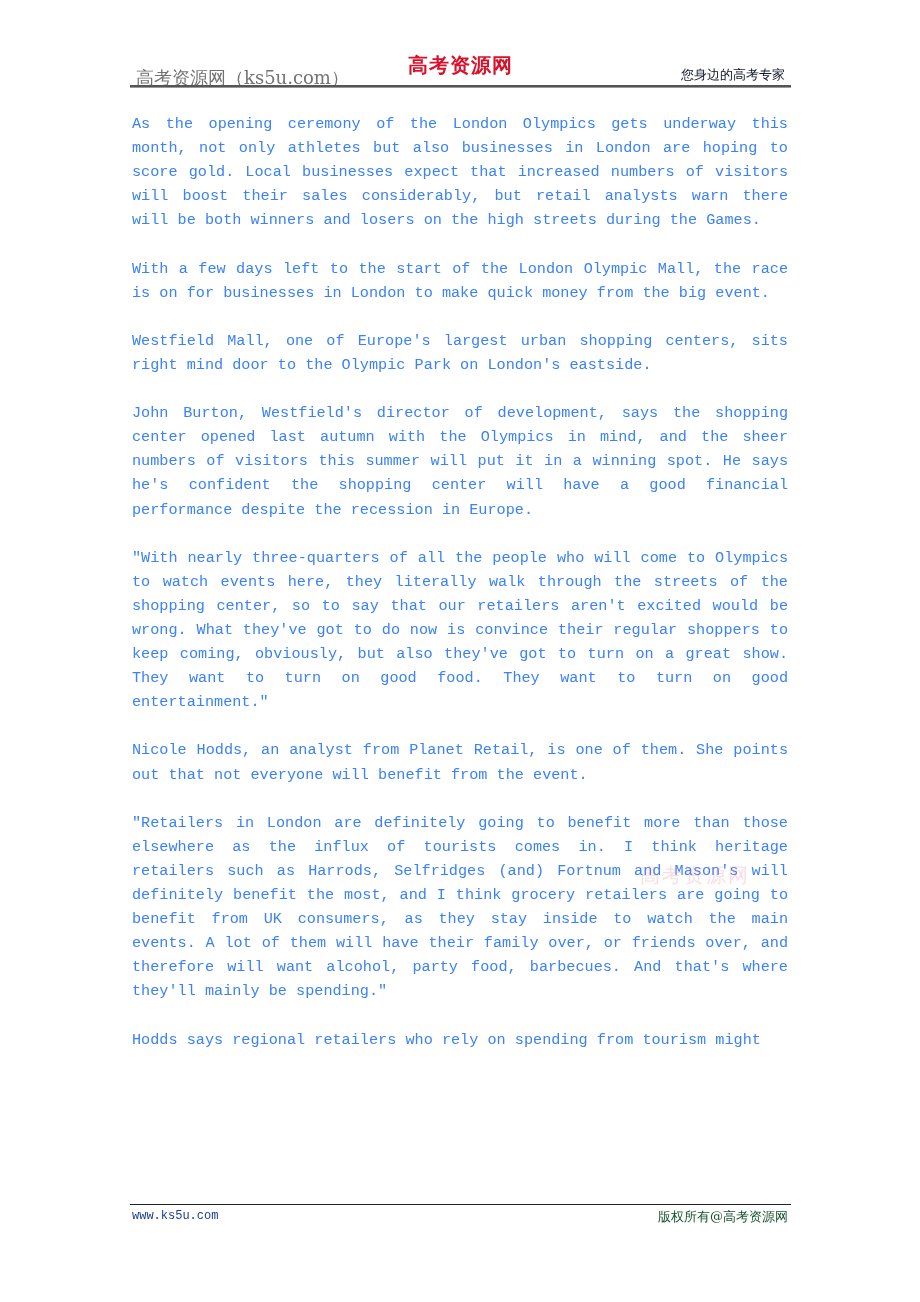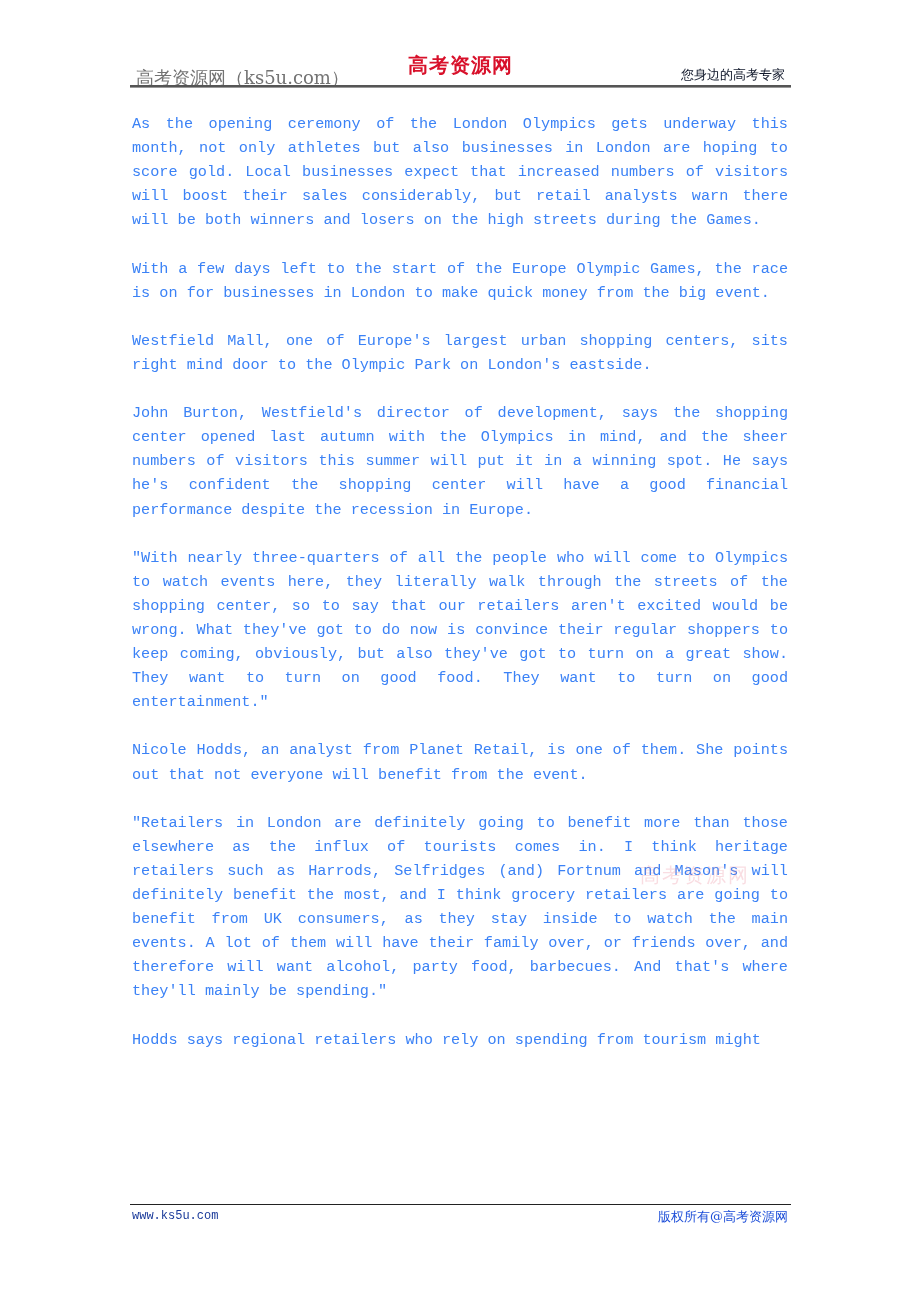--- a/index.html
+++ b/index.html
@@ -6,36 +6,36 @@
   body { width: 920px; height: 1302px; position: relative; overflow: hidden; }
   .header { position: absolute; left: 130px; top: 50px; width: 661px; height: 36px; }
   .header-left { position: absolute; left: 6px; top: 16px; font-family: "DejaVu Serif", serif; font-size: 18px; color: #737373; }
   .header-logo { position: absolute; left: 278px; top: 2px; font-family: "DejaVu Serif", serif; font-size: 20px; font-weight: bold; color: #d8102a; letter-spacing: 1px; }
   .header-right { position: absolute; right: 6px; top: 16px; font-family: "DejaVu Serif", serif; font-size: 13px; color: #0f172a; }
   .header-rule { position: absolute; left: 130px; top: 85px; width: 661px; height: 2px; background: #555; border-bottom: 1px solid #999; }
   .content { position: absolute; left: 132px; top: 112px; width: 656px; font-family: "Liberation Mono", monospace; font-size: 15.2px; line-height: 24.1px; color: #3b82f6; }
   .content p { margin: 0 0 24.1px 0; text-align: justify; text-align-last: left; }
   .footer-rule { position: absolute; left: 130px; top: 1204px; width: 661px; height: 1px; background: #222; }
   .footer-left { position: absolute; left: 132px; top: 1209px; font-family: Liberation Mono, monospace; font-size: 12px; color: #1a3a9a; }
-  .footer-right { position: absolute; right: 132px; top: 1208px; font-family: "DejaVu Serif", serif; font-size: 13px; color: #1d4ed8; }
+  .footer-right { position: absolute; right: 132px; top: 1208px; font-family: "DejaVu Serif", serif; font-size: 13px; color: #14532d; }
   .watermark { position: absolute; left: 640px; top: 862px; font-family: "DejaVu Serif", serif; font-size: 20px; color: rgba(230,120,140,0.25); letter-spacing: 2px; }
 </style>
 </head>
 <body>
 
 <div class="header">
   <span class="header-left">高考资源网（ks5u.com）</span>
   <span class="header-logo">高考资源网</span>
   <span class="header-right">您身边的高考专家</span>
 </div>
 <div class="header-rule"></div>
 
 <div class="content">
   <p>As the opening ceremony of the London Olympics gets underway this month, not only athletes but also businesses in London are hoping to score gold. Local businesses expect that increased numbers of visitors will boost their sales considerably, but retail analysts warn there will be both winners and losers on the high streets during the Games.</p>
-  <p>With a few days left to the start of the Europe Olympic Games, the race is on for businesses in London to make quick money from the big event.</p>
+  <p>With a few days left to the start of the London Olympic Mall, the race is on for businesses in London to make quick money from the big event.</p>
   <p>Westfield Mall, one of Europe's largest urban shopping centers, sits right mind door to the Olympic Park on London's eastside.</p>
   <p>John Burton, Westfield's director of development, says the shopping center opened last autumn with the Olympics in mind, and the sheer numbers of visitors this summer will put it in a winning spot. He says he's confident the shopping center will have a good financial performance despite the recession in Europe.</p>
   <p>"With nearly three-quarters of all the people who will come to Olympics to watch events here, they literally walk through the streets of the shopping center, so to say that our retailers aren't excited would be wrong. What they've got to do now is convince their regular shoppers to keep coming, obviously, but also they've got to turn on a great show. They want to turn on good food. They want to turn on good entertainment."</p>
   <p>Nicole Hodds, an analyst from Planet Retail, is one of them. She points out that not everyone will benefit from the event.</p>
   <p>"Retailers in London are definitely going to benefit more than those elsewhere as the influx of tourists comes in. I think heritage retailers such as Harrods, Selfridges (and) Fortnum and Mason's will definitely benefit the most, and I think grocery retailers are going to benefit from UK consumers, as they stay inside to watch the main events. A lot of them will have their family over, or friends over, and therefore will want alcohol, party food, barbecues. And that's where they'll mainly be spending."</p>
   <p>Hodds says regional retailers who rely on spending from tourism might</p>
 </div>
 
 <div class="watermark">高考资源网</div>
 

